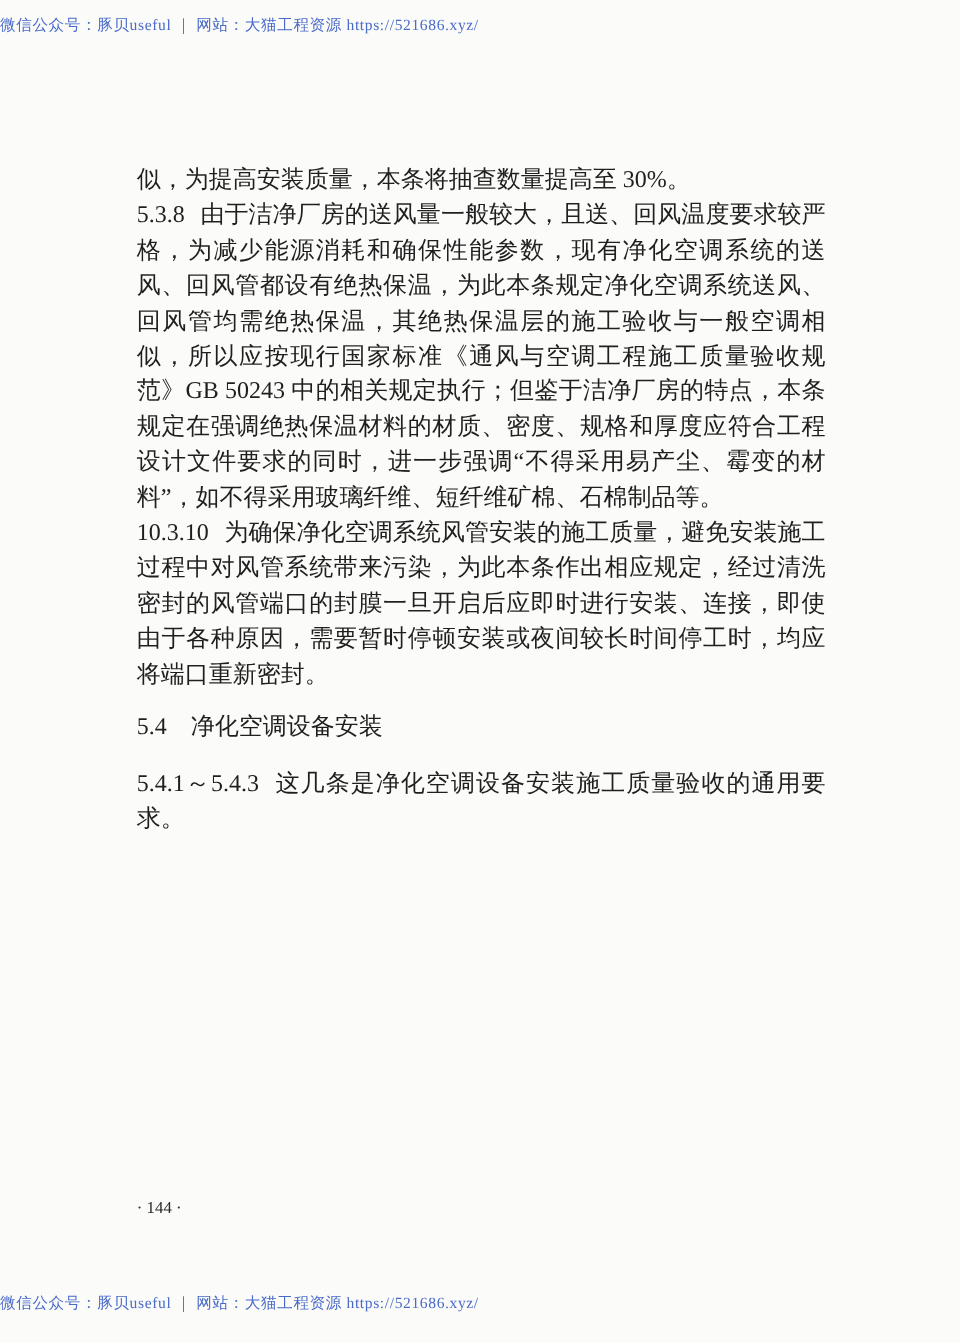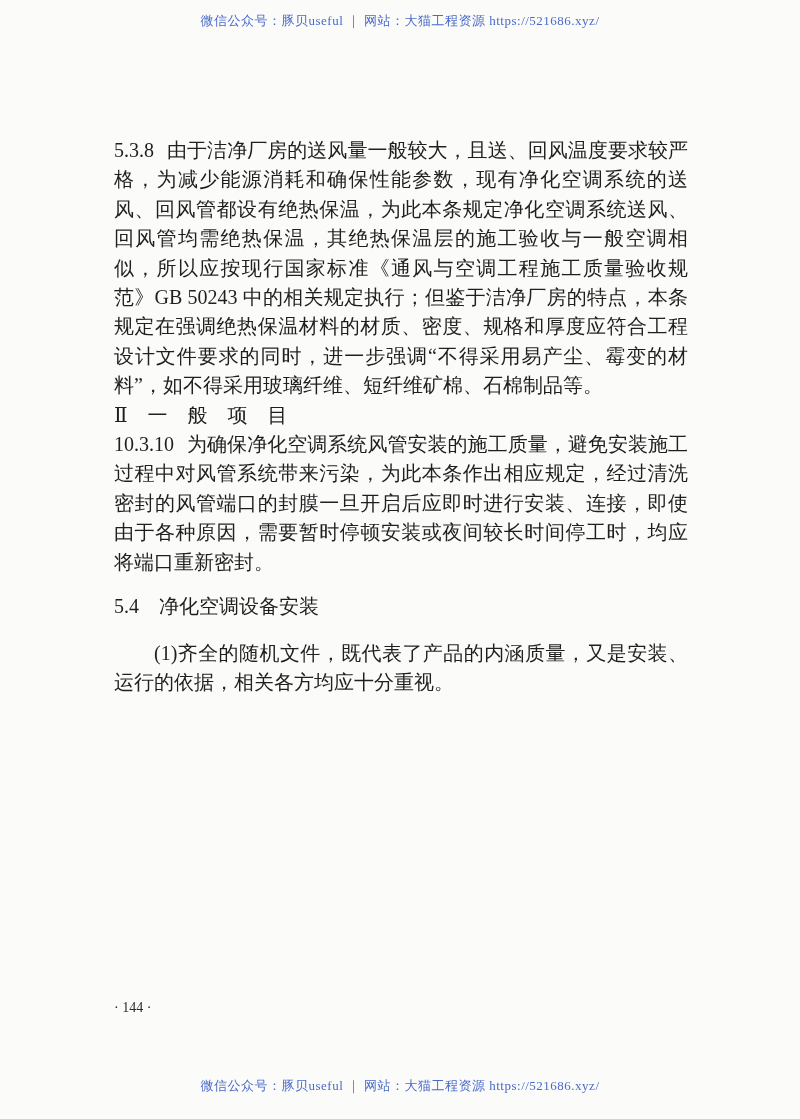--- a/index.html
+++ b/index.html
@@ -9,21 +9,20 @@
     background: #fbfbfa;
     font-family: "Liberation Serif", "DejaVu Serif", serif;
     color: #1f1f1f;
     overflow: hidden;
   }
   .sheet { position: absolute; inset: 0; }
   .watermark {
     position: absolute;
     left: 0;
     width: 100%;
-    text-align: center;
     color: #4a6bc8;
     font-size: 13px;
     letter-spacing: 0.5px;
   }
   .watermark.top { top: 12px; }
   .watermark.bottom { top: 1077px; }
   .content {
     position: absolute;
     top: 136px;
     left: 114px;
@@ -46,32 +45,32 @@
 </style>
 </head>
 <body>
 
 <div class="sheet">
 
   <div class="watermark top">微信公众号：豚贝useful ｜ 网站：大猫工程资源 https://521686.xyz/</div>
 
   <div class="content">
 
+    <p class="para">似，为提高安装质量，本条将抽查数量提高至 30%。</p>
 
     <p class="para"><span class="plabel">5.3.8</span><span>由于洁净厂房的送风量一般较大，且送、回风温度要求较严格，为减少能源消耗和确保性能参数，现有净化空调系统的送风、回风管都设有绝热保温，为此本条规定净化空调系统送风、回风管均需绝热保温，其绝热保温层的施工验收与一般空调相似，所以应按现行国家标准《通风与空调工程施工质量验收规范》GB 50243 中的相关规定执行；但鉴于洁净厂房的特点，本条规定在强调绝热保温材料的材质、密度、规格和厚度应符合工程设计文件要求的同时，进一步强调“不得采用易产尘、霉变的材料”，如不得采用玻璃纤维、短纤维矿棉、石棉制品等。</span></p>
 
-    <p class="para subheading">Ⅱ　一　般　项　目</p>
 
     <p class="para"><span class="plabel">10.3.10</span><span>为确保净化空调系统风管安装的施工质量，避免安装施工过程中对风管系统带来污染，为此本条作出相应规定，经过清洗密封的风管端口的封膜一旦开启后应即时进行安装、连接，即使由于各种原因，需要暂时停顿安装或夜间较长时间停工时，均应将端口重新密封。</span></p>
 
 
     <p class="para heading">5.4　净化空调设备安装</p>
 
+    <p class="para"><span class="plabel">5.4.1～5.4.3</span><span>这几条是净化空调设备安装施工质量验收的通用要求。</span></p>
 
-    <p class="para indent">(1)齐全的随机文件，既代表了产品的内涵质量，又是安装、运行的依据，相关各方均应十分重视。</p>
 
 
   </div>
 
   <div class="pagenum">· 144 ·</div>
 
   <div class="watermark bottom">微信公众号：豚贝useful ｜ 网站：大猫工程资源 https://521686.xyz/</div>
 
 </div>
 

